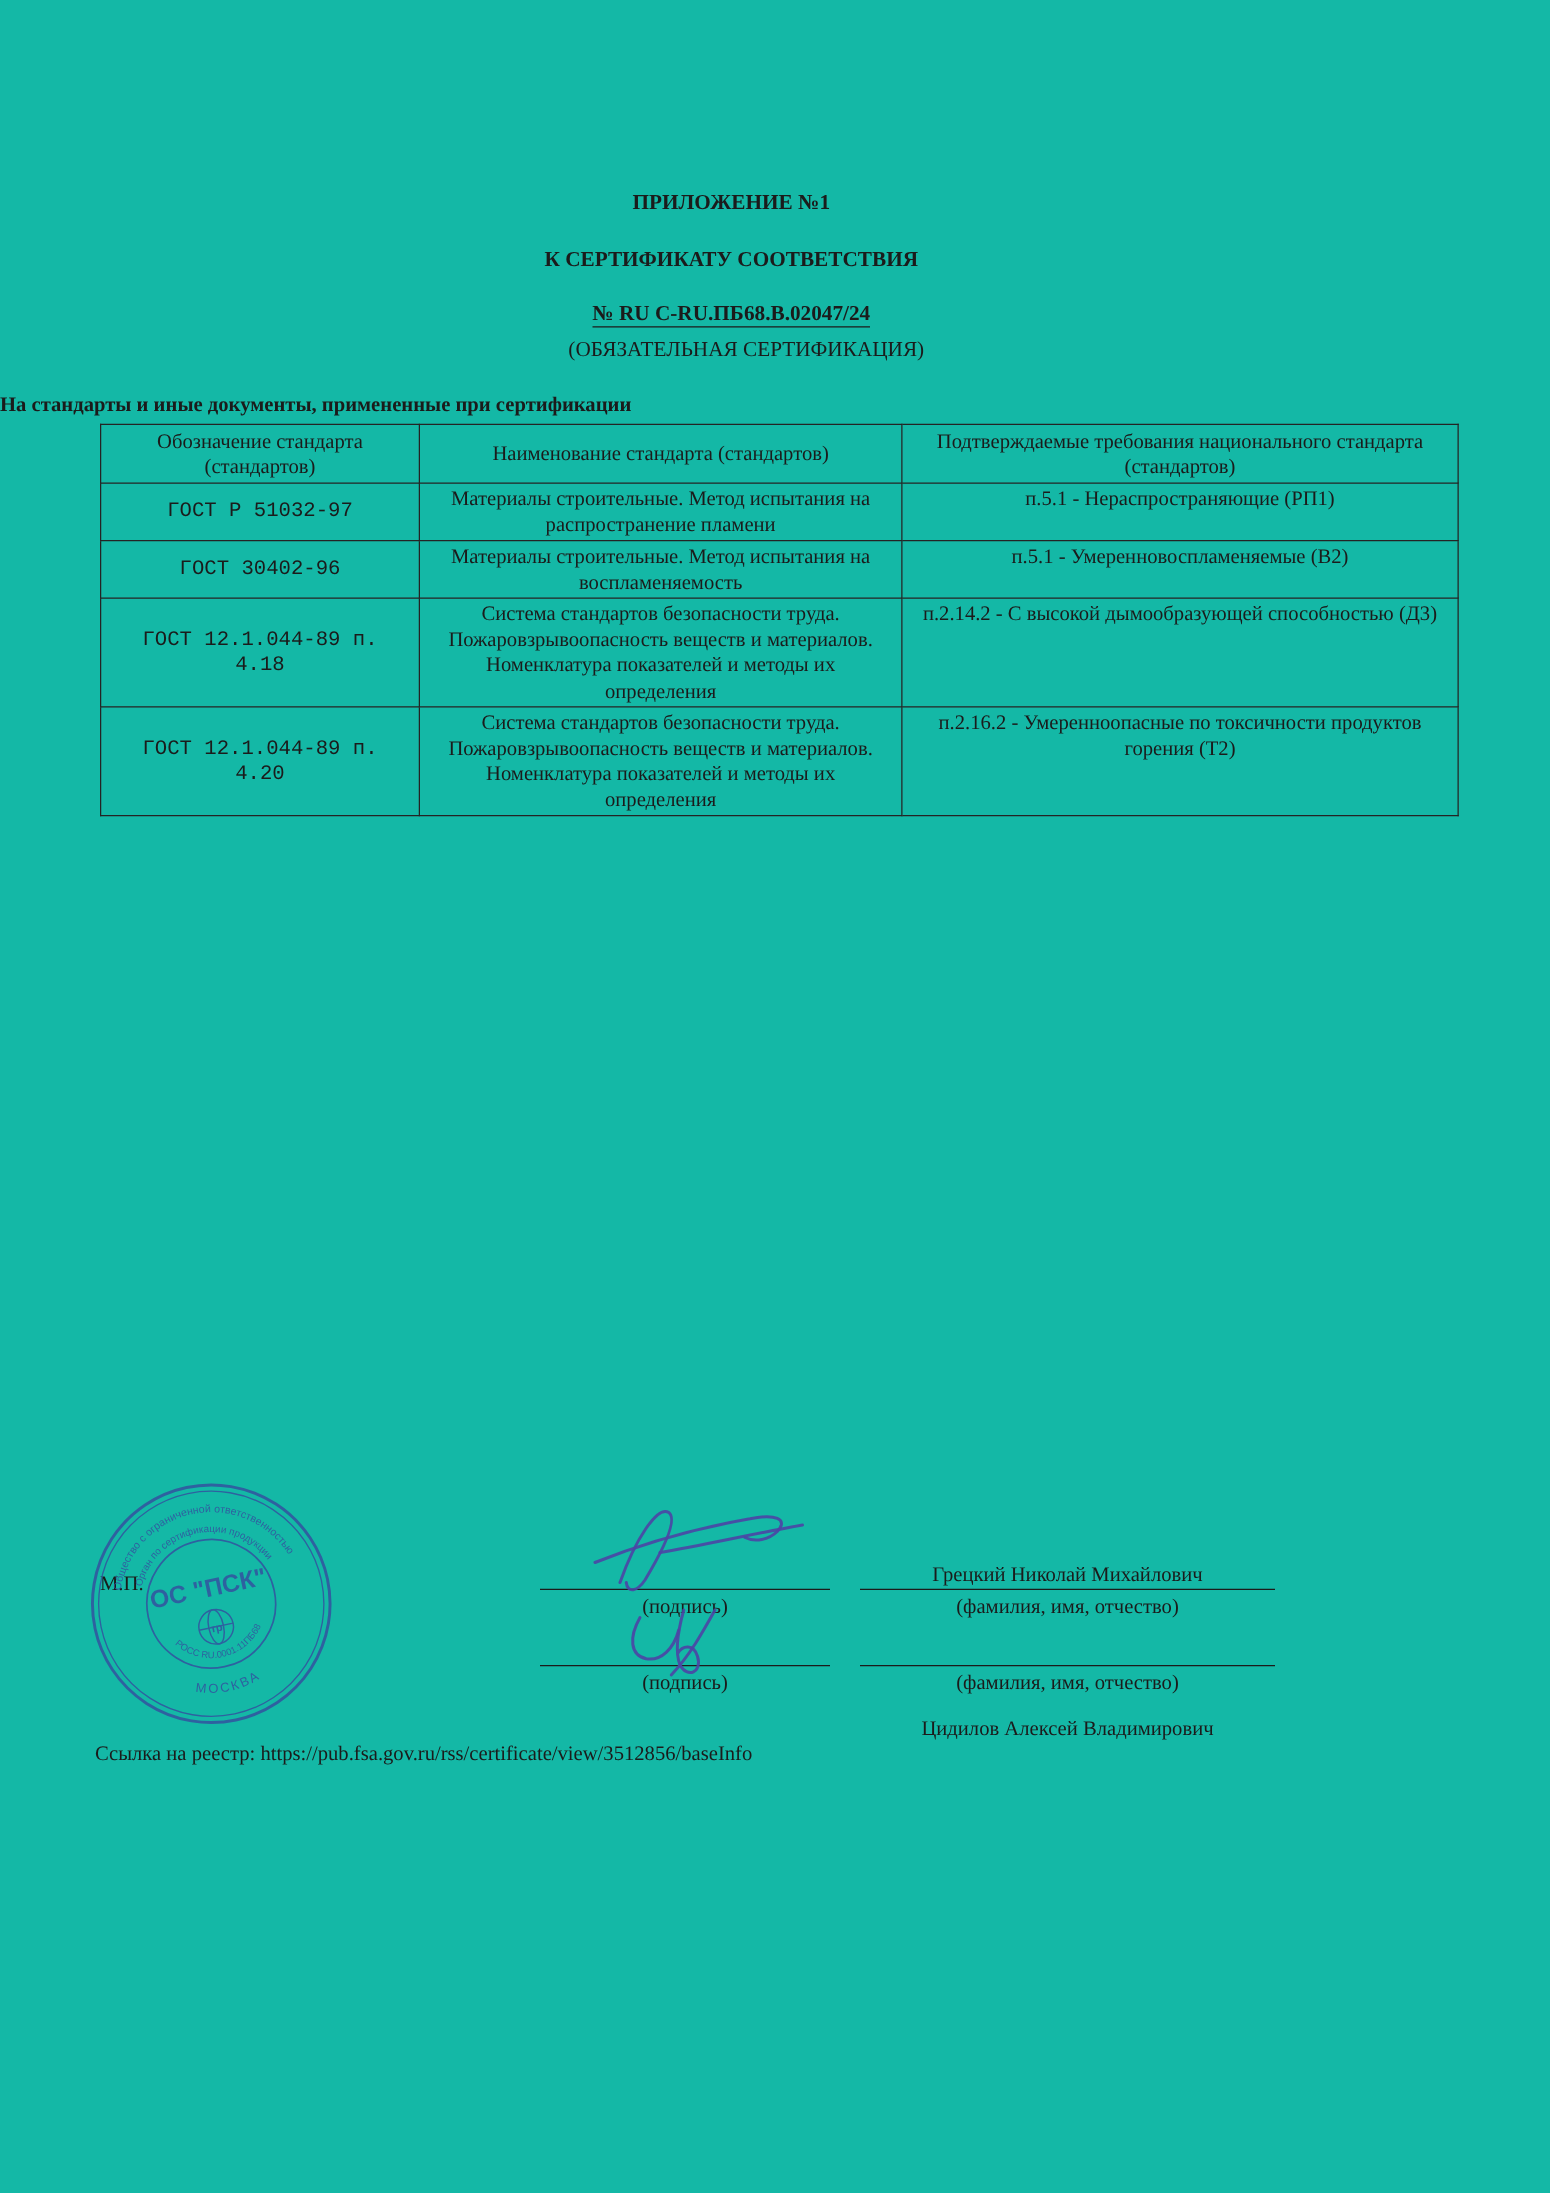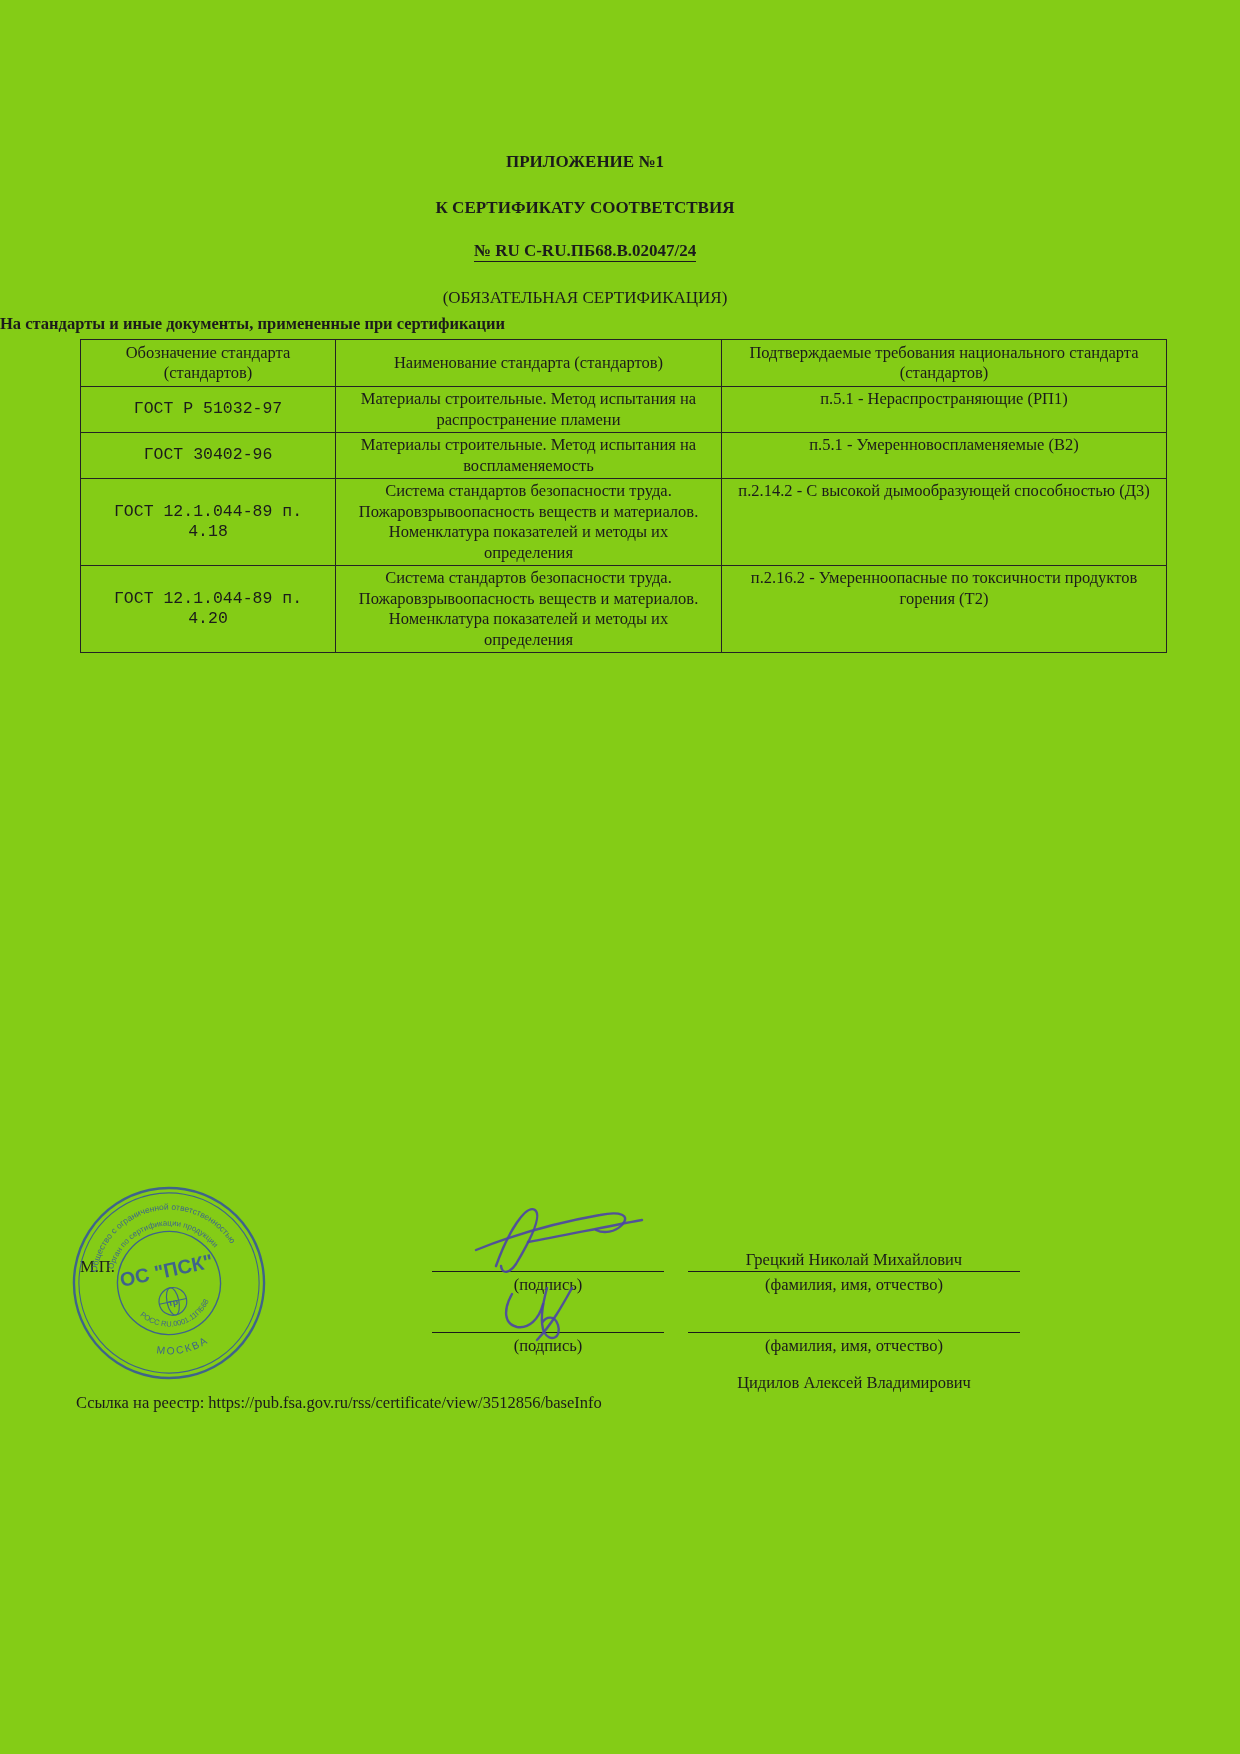--- a/index.html
+++ b/index.html
@@ -1,27 +1,27 @@
 <!DOCTYPE html>
 <html><head>
 <meta charset="utf-8">
 <style>
   html,body{margin:0;padding:0;}
   body{background:#8f8f8f;}
-  .page{position:relative;width:1240px;height:1754px;margin:0 auto;background:#84cc16;
+  .page{position:relative;width:1240px;height:1754px;margin:0 auto;background:#14b8a6;
         font-family:"Liberation Serif",serif;color:#1b1b1b;overflow:hidden;}
   .abs{position:absolute;}
   .ctr{left:0;width:1170px;text-align:center;}
   .b{font-weight:bold;}
   .fs17{font-size:17px;}
   .title-appendix{top:152px;}
   .title-cert{top:198px;}
   .title-number{top:241px;}
   .title-number span{border-bottom:1.6px solid #1b1b1b;padding-bottom:1px;text-align:center;}
-  .title-mandatory{top:288px;}
+  .title-mandatory{top:270px;margin-left:12px;}
   .table-caption{top:314px;left:0;width:1120px;text-align:left;font-size:16.5px;}
   table.std{position:absolute;left:80px;top:339px;width:1086px;border-collapse:collapse;
             font-size:16.5px;line-height:20.5px;table-layout:fixed;padding-left:32px;}
   table.std th,table.std td{border:1.5px solid #242424;font-weight:normal;text-align:center;padding:2px 10px;}
   table.std th{vertical-align:middle;height:42px;}
   td.c1{vertical-align:middle;font-family:Liberation Mono, monospace;}
   td.c2{vertical-align:top;padding-top:3px;}
   td.c3{vertical-align:top;padding-top:3px;}
   tr.r1{height:46px;} tr.r2{height:44px;} tr.r3{height:82px;} tr.r4{height:84px;}
   .sig-text{font-size:16.5px;line-height:21.5px;}

